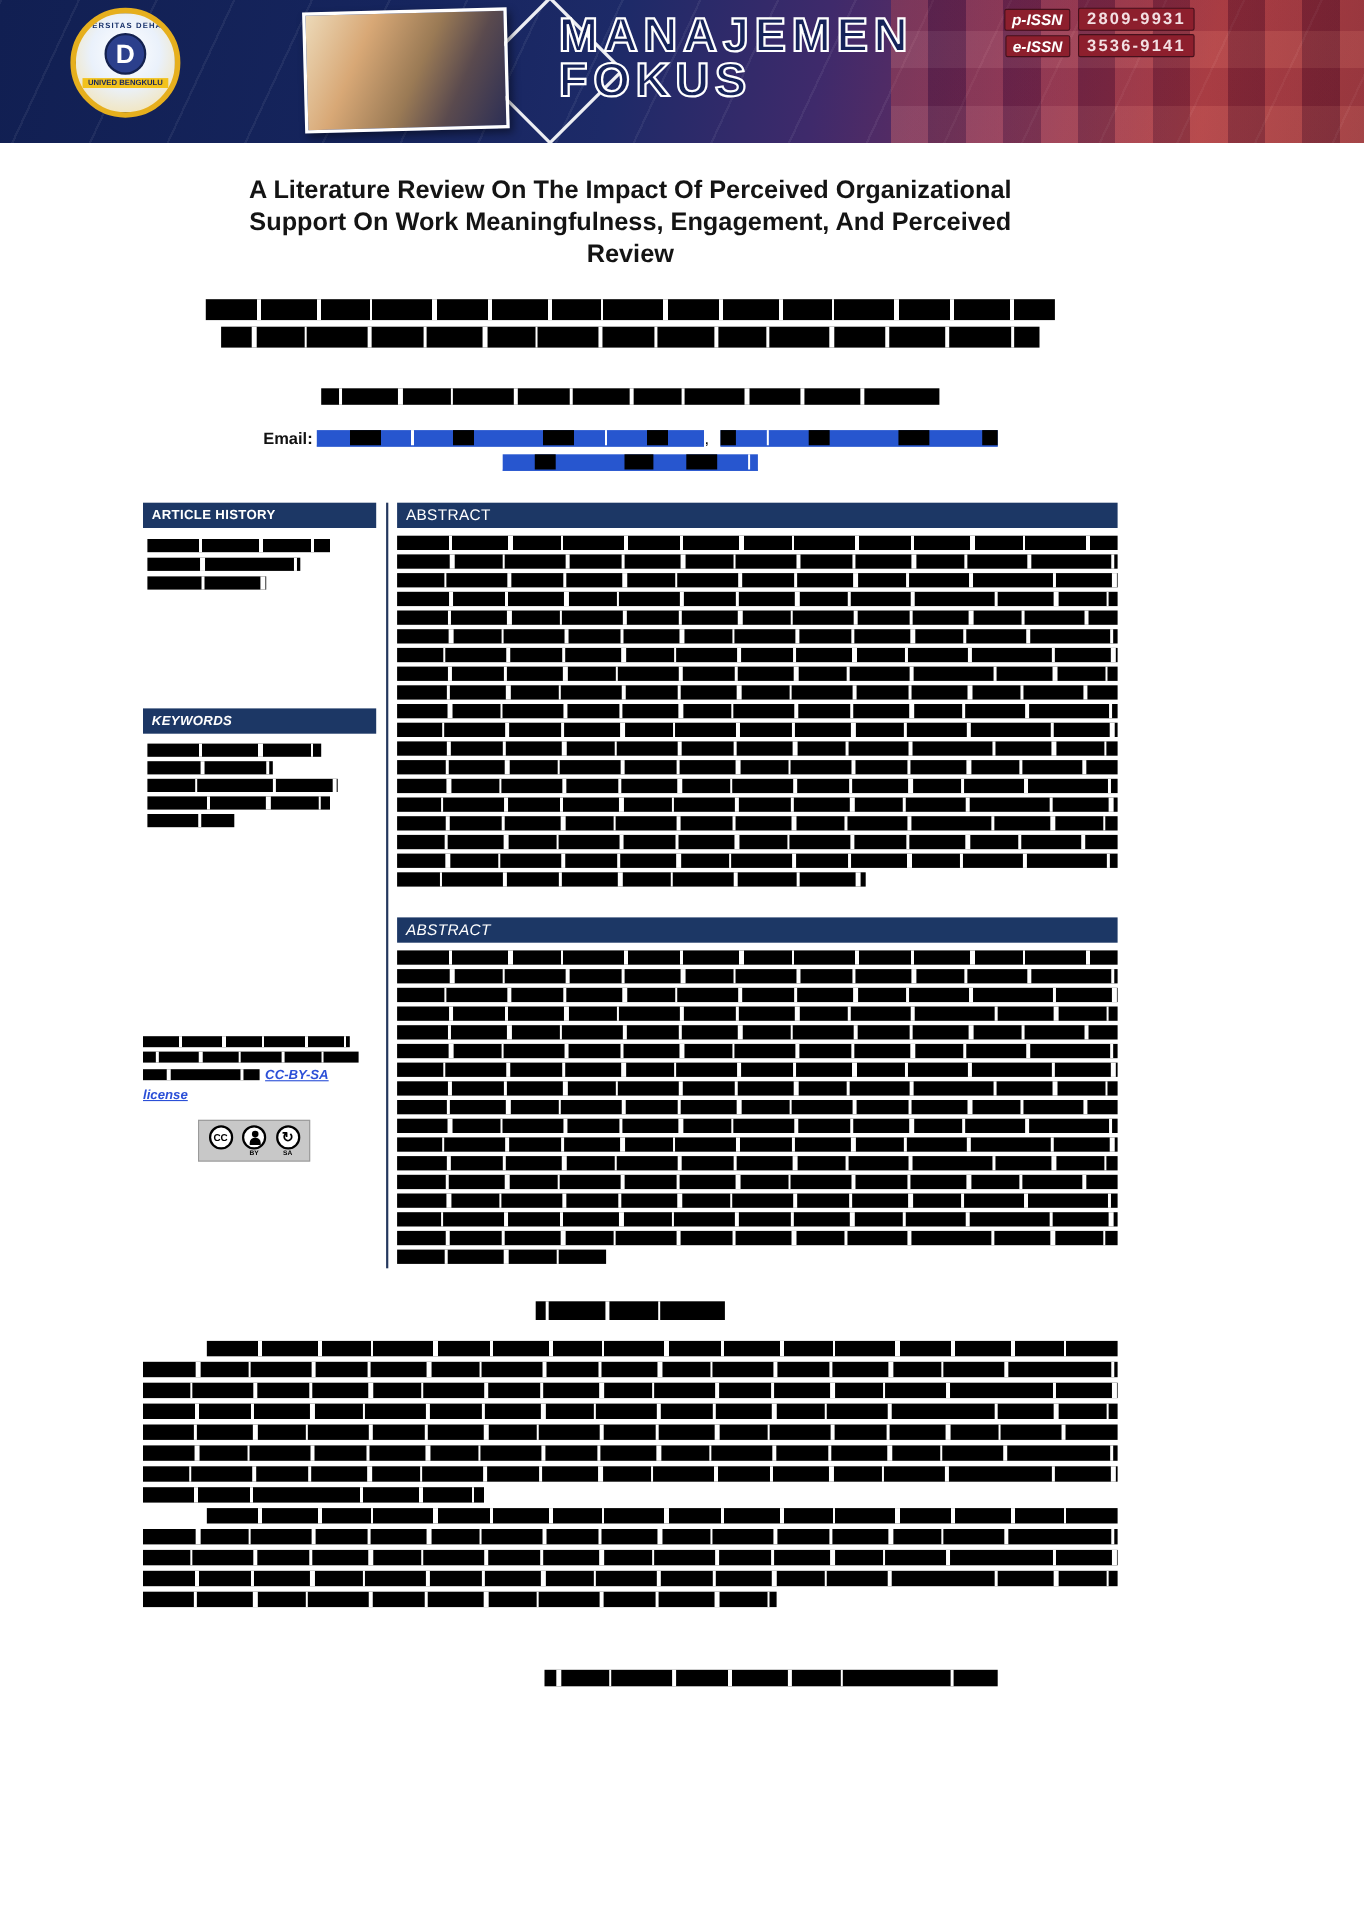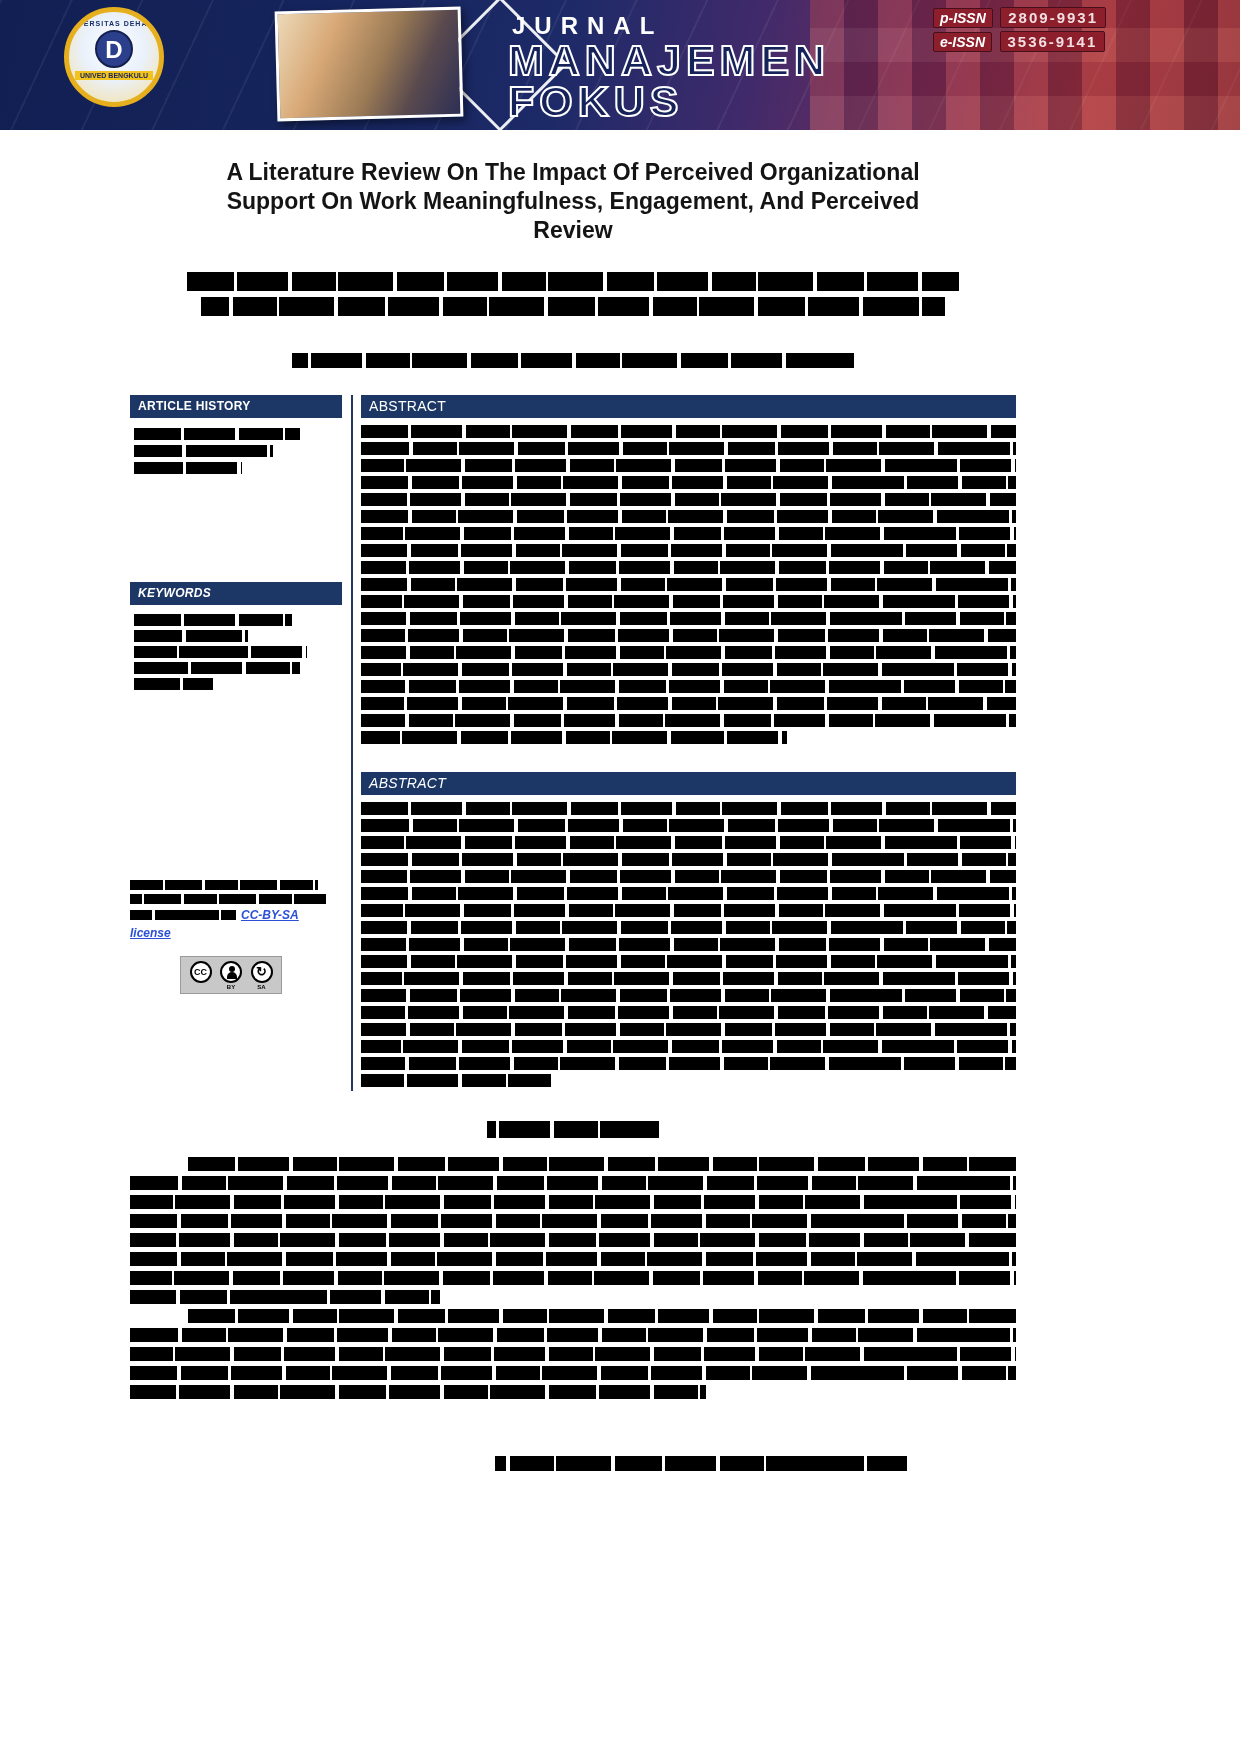--- a/index.html
+++ b/index.html
@@ -31,21 +31,21 @@
     background: linear-gradient(115deg,#ecd9b8 0%,#d8a876 28%,#9a7a55 55%,#5a4a4e 75%,#2d2f55 100%);
     box-shadow: 3px 4px 8px rgba(0,0,0,0.45); }
   .banner-diamond { position:absolute; left:452px; top:16px; width:96px; height:96px;
     border:3px solid rgba(255,255,255,0.92); transform:rotate(45deg); z-index:1; }
 
   .banner-titles { position:absolute; left:508px; top:12px; z-index:2; }
   .jurnal-label { color:#fff; font-weight:bold; font-size:24px; letter-spacing:9px; margin-left:4px; }
   .journal-name { font-weight:bold; font-size:43px; line-height:41px; letter-spacing:5px;
     color:#16235a; -webkit-text-stroke:2px #ffffff; }
 
-  .issn-box { position:absolute; right:134px; top:7px; z-index:3; }
+  .issn-box { position:absolute; right:154px; top:7px; z-index:3; text-align:right; }
   .issn-row { margin-bottom:3px; white-space:nowrap; }
   .issn-label { display:inline-block; background:#8d1f2d; border:1px solid #45101c; color:#fff;
     font-weight:bold; font-size:14px; font-style:italic; padding:1px 6px; border-radius:2px; vertical-align:middle; }
   .issn-num { display:inline-block; background:#8d1f2d; border:1px solid #45101c; color:#f3dfe2;
     font-weight:bold; font-size:15px; letter-spacing:2px; padding:1px 7px; border-radius:2px; vertical-align:middle; margin-left:3px; }
 
   
   .content { width:886px; margin-left:130px; padding-top:28px; }
   .title { font-size:23px; line-height:29px; font-weight:bold; color:#141414; text-align:center; }
 
@@ -132,21 +132,20 @@
         <div class="logo-univ">UNIVERSITAS DEHASEN</div>
         <div class="logo-letter">D</div>
         <div class="logo-band">UNIVED BENGKULU</div>
       </div>
     </div>
 
     <div class="banner-photo"></div>
     <div class="banner-diamond"></div>
 
     <div class="banner-titles">
-      <div class="jurnal-label">JURNAL</div>
       <div class="journal-name">MANAJEMEN</div>
       <div class="journal-name">FOKUS</div>
     </div>
 
     <div class="issn-box">
       <div class="issn-row">
         <span class="issn-label">p-ISSN</span>
         <span class="issn-num">2809-9931</span>
       </div>
       <div class="issn-row">
@@ -164,20 +163,30 @@
       <span>Review</span>
     </h1>
 
     <div class="title-redact">
       <div class="rline tr1"></div>
       <div class="rline tr2" style="background-position-x:-73px;"></div>
     </div>
 
     <div class="rline authors-redact" style="background-position-x:-31px;"></div>
 
+    <div class="email-block">
+      <div>
+        <span class="email-label">Email:</span>
+        <span class="rlink w1"></span><span>,</span>
+        <span class="rlink w2" style="background-position-x:-44px;"></span>
+      </div>
+      <div class="email-line2">
+        <span class="rlink w3" style="background-position-x:-95px;"></span>
+      </div>
+    </div>
 
     <div class="columns">
 
       <aside class="left-col">
         <div class="sec-bar">
           <span>ARTICLE HISTORY</span>
         </div>
         <div class="history-redact">
             <div class="rline" style="background-position-x: 0px; width: 80%;"></div>
             <div class="rline" style="background-position-x: -53px; width: 67%;"></div>

